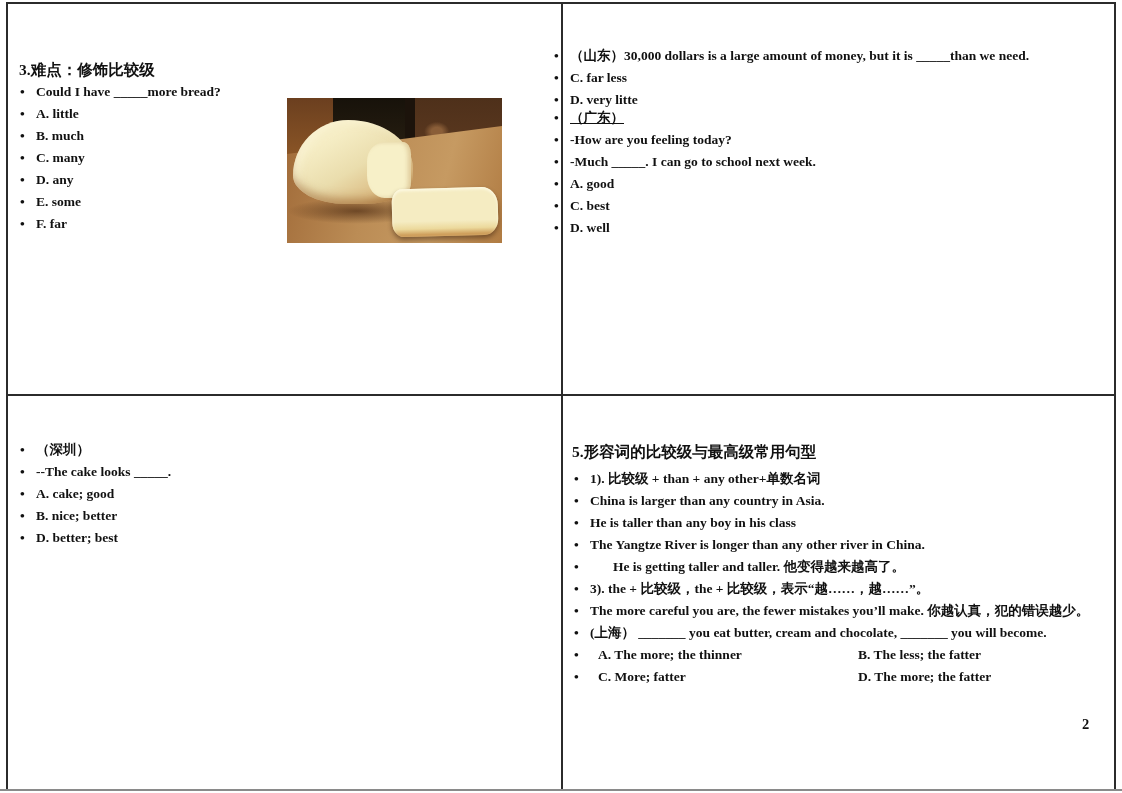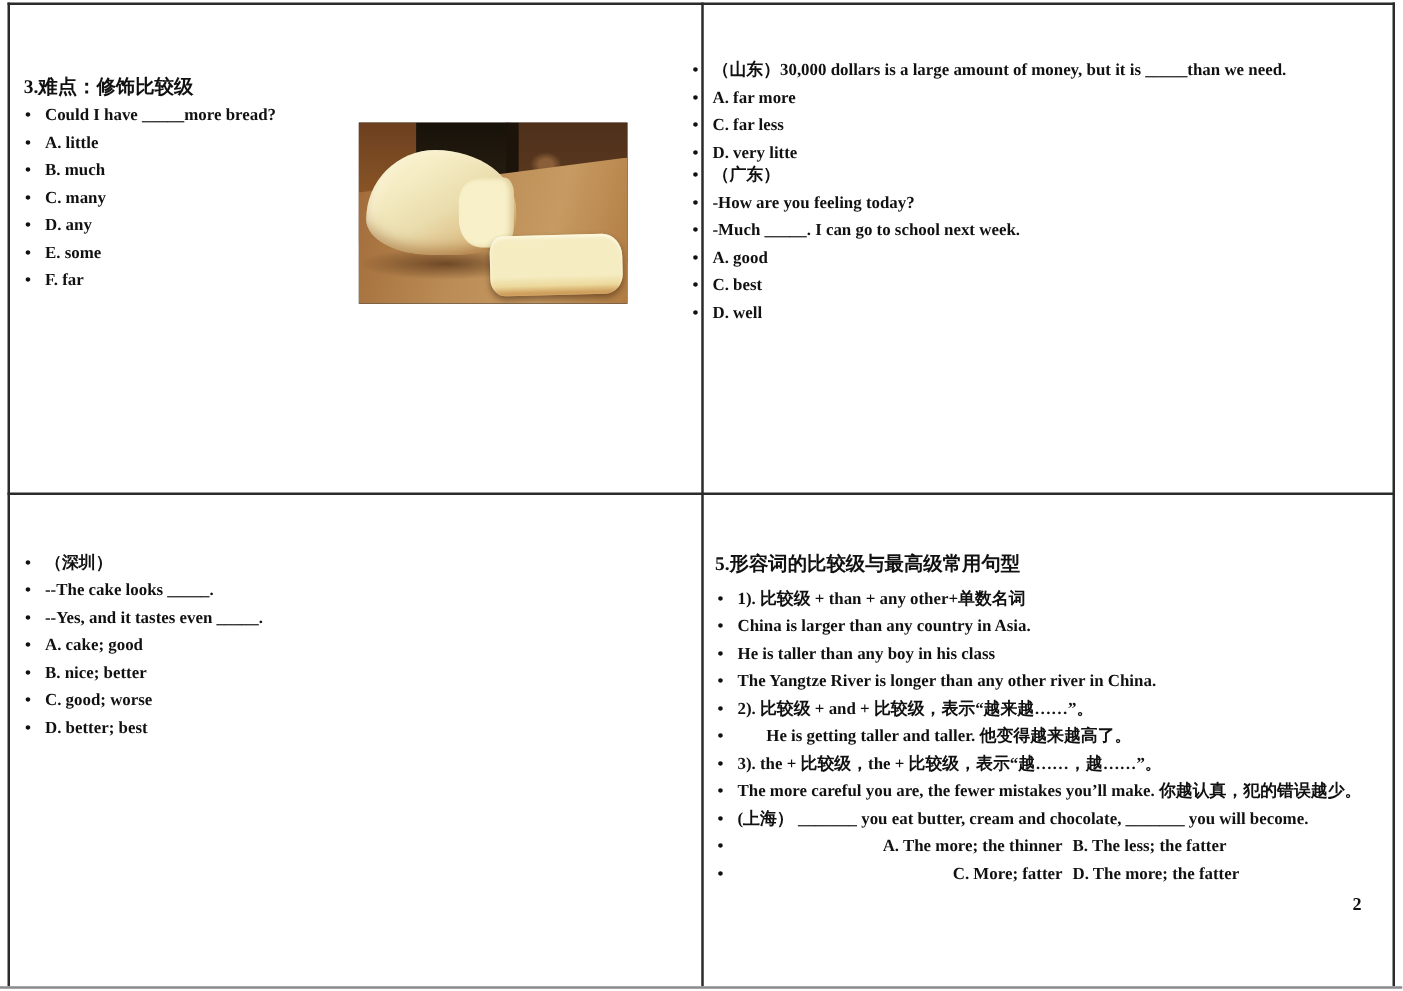--- a/index.html
+++ b/index.html
@@ -23,24 +23,24 @@
   .cell-4 { left:563px; top:396px; width:589px; height:393px; padding-top:45px; }
   .cell-1, .cell-3 { padding-left:9px; padding-right:30px; }
   .cell-2, .cell-4 { padding-left:8px; padding-right:42px; }
   .cell { box-sizing:border-box; }
 
   .slide-title { font-size:15.5px; line-height:22px; margin-left:2px; margin-bottom:1px; }
   .cell-4 .slide-title { margin-left:1px; margin-bottom:6px; }
 
   .li { position:relative; padding-left:19px; font-size:13.5px; line-height:20px; margin-bottom:2px; }
   .li::before { content:"\2022"; position:absolute; left:3px; top:0; font-size:13.5px; }
-  .li.tight { margin-top:-4px; }
+  .li.tight { margin-top:-4px;text-decoration:underline; }
   .li.indent { padding-left:42px; }
 
-  .optrow .opt { padding-left:8px;text-align:right; }
+  .optrow .opt { padding-left:8px; }
   .optrow .opt:first-child { display:inline-block; width:252px; }
 
   .page-number { position:absolute; left:1082px; top:716px; font-size:14.5px; }
 
   
   .photo { position:absolute; left:279px; top:94px; width:215px; height:145px;
            overflow:hidden; background:#36200e; padding:0; }
   .photo > div { position:absolute; }
   .ph-jar-left  { left:0; top:0; width:46px; height:96px;
                   background:linear-gradient(180deg,#6b3f1f,#8a5526 60%,#5c3416); }
@@ -102,48 +102,44 @@
     <div class="ph-shadow"></div>
     <div class="ph-loaf">
       <div class="ph-loaf-cut"></div>
     </div>
     <div class="ph-slice"></div>
   </div>
 </div>
 
 <div class="cell cell-2">
   <div class="li">（山东）30,000 dollars is a large amount of money, but it is _____than we need.</div>
-  <div class="li">A. far more</div>
   <div class="li">C. far less</div>
   <div class="li">D. very litte</div>
   <div class="li tight">（广东）</div>
   <div class="li">-How are you feeling today?</div>
   <div class="li">-Much _____. I can go to school next week.</div>
   <div class="li">A. good</div>
   <div class="li">C. best</div>
   <div class="li">D. well</div>
 </div>
 
 <div class="cell cell-3">
   <div class="li">（深圳）</div>
   <div class="li">--The cake looks _____.</div>
-  <div class="li">--Yes, and it tastes even _____.</div>
   <div class="li">A. cake; good</div>
   <div class="li">B. nice; better</div>
-  <div class="li">C. good; worse</div>
   <div class="li">D. better; best</div>
 </div>
 
 <div class="cell cell-4">
   <div class="slide-title">5.形容词的比较级与最高级常用句型</div>
   <div class="li">1). 比较级 + than + any other+单数名词</div>
   <div class="li">China is larger than any country in Asia.</div>
   <div class="li">He is taller than any boy in his class</div>
   <div class="li">The Yangtze River is longer than any other river in China.</div>
-  <div class="li">2). 比较级 + and + 比较级，表示“越来越……”。</div>
   <div class="li indent">He is getting taller and taller. 他变得越来越高了。</div>
   <div class="li">3). the + 比较级，the + 比较级，表示“越……，越……”。</div>
   <div class="li">The more careful you are, the fewer mistakes you’ll make. 你越认真，犯的错误越少。</div>
   <div class="li">(上海） _______ you eat butter, cream and chocolate, _______ you will become.</div>
   <div class="li optrow">
     <span class="opt">A. The more; the thinner</span><span class="opt">B. The less; the fatter</span>
   </div>
   <div class="li optrow">
     <span class="opt">C. More; fatter</span><span class="opt">D. The more; the fatter</span>
   </div>

